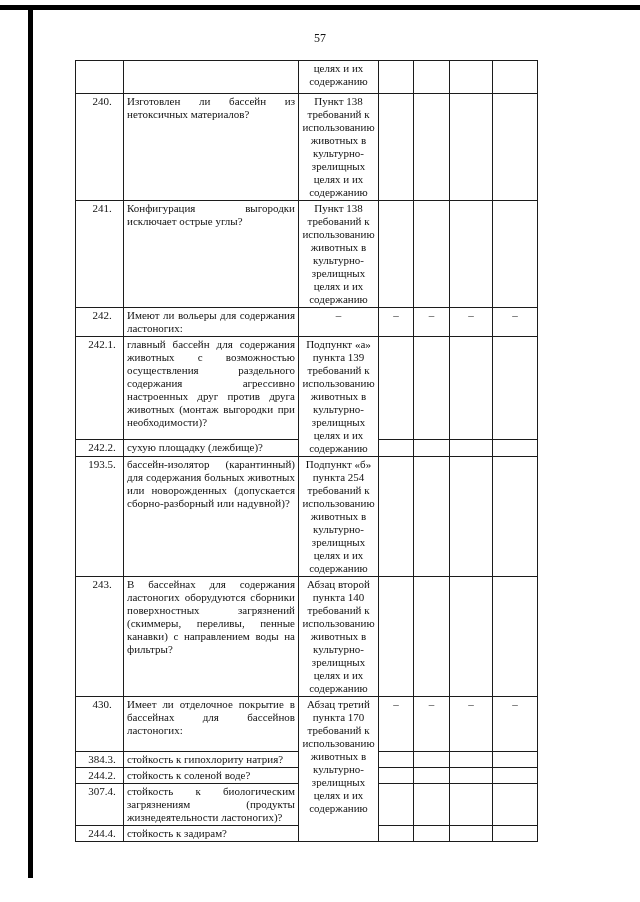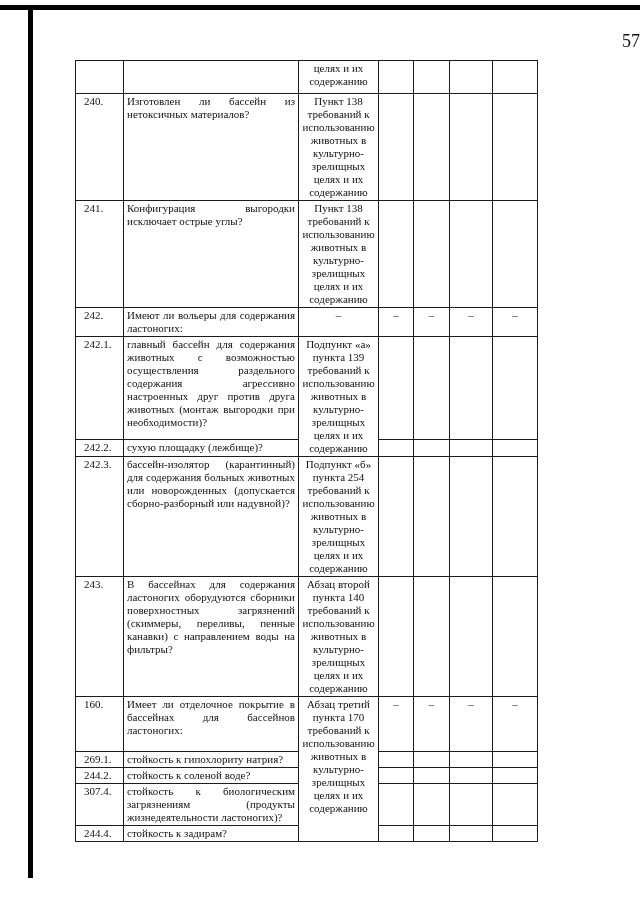--- a/index.html
+++ b/index.html
@@ -14,38 +14,38 @@
   .scan-bar-top {
     position: absolute; left: 0; top: 5px;
     width: 640px; height: 5px; background: #000;
   }
   .scan-bar-left {
     position: absolute; left: 28px; top: 5px;
     width: 5px; height: 873px; background: #000;
   }
   .page-number {
     position: absolute; top: 31px; left: 0;
-    width: 100%; text-align: right;
-    font-size: 18px;
+    width: 100%; text-align: center;
+    font-size: 12px;
   }
   table.checklist {
     position: absolute; left: 75px; top: 60px;
     width: 462px;
     border-collapse: collapse;
     table-layout: fixed;
   }
   .checklist td {
     border: 1px solid #1c1c1c;
     vertical-align: top;
     font-size: 11px;
     line-height: 13px;
     padding: 1px 3px 1px 3px;
     overflow: hidden;
   }
-  .checklist td.num { padding-left: 8px; text-align: left; }
+  .checklist td.num { padding-left: 8px; text-align: center; }
   .checklist td.q   { text-align: justify; }
   .checklist td.ref { text-align: center; padding-left: 2px; padding-right: 2px; }
   .checklist td.mark { text-align: center; }
 </style>
 </head>
 <body>
 
 <div class="scan-bar-top"></div>
 <div class="scan-bar-left"></div>
 
@@ -116,51 +116,51 @@
     <tr style="height:16px">
       <td class="num">242.2.</td>
       <td class="q">сухую площадку (лежбище)?</td>
       <td class="mark"></td>
       <td class="mark"></td>
       <td class="mark"></td>
       <td class="mark"></td>
     </tr>
 
     <tr style="height:116px">
-      <td class="num">242.3.</td>
+      <td class="num">193.5.</td>
       <td class="q">бассейн-изолятор (карантинный) для содержания больных животных или новорожденных (допускается сборно-разборный или надувной)?</td>
       <td class="ref">Подпункт «б» пункта 254 требований к использованию животных в культурно-зрелищных целях и их содержанию</td>
       <td class="mark"></td>
       <td class="mark"></td>
       <td class="mark"></td>
       <td class="mark"></td>
     </tr>
 
     <tr style="height:119px">
       <td class="num">243.</td>
       <td class="q">В бассейнах для содержания ластоногих оборудуются сборники поверхностных загрязнений (скиммеры, переливы, пенные канавки) с направлением воды на фильтры?</td>
       <td class="ref">Абзац второй пункта 140 требований к использованию животных в культурно-зрелищных целях и их содержанию</td>
       <td class="mark"></td>
       <td class="mark"></td>
       <td class="mark"></td>
       <td class="mark"></td>
     </tr>
 
     <tr style="height:55px">
-      <td class="num">160.</td>
+      <td class="num">430.</td>
       <td class="q">Имеет ли отделочное покрытие в бассейнах для бассейнов ластоногих:</td>
       <td class="ref" rowspan="5">Абзац третий пункта 170 требований к использованию животных в культурно-зрелищных целях и их содержанию</td>
       <td class="mark">–</td>
       <td class="mark">–</td>
       <td class="mark">–</td>
       <td class="mark">–</td>
     </tr>
 
     <tr style="height:14px">
-      <td class="num">269.1.</td>
+      <td class="num">384.3.</td>
       <td class="q">стойкость к гипохлориту натрия?</td>
       <td class="mark"></td>
       <td class="mark"></td>
       <td class="mark"></td>
       <td class="mark"></td>
     </tr>
 
     <tr style="height:14px">
       <td class="num">244.2.</td>
       <td class="q">стойкость к соленой воде?</td>

